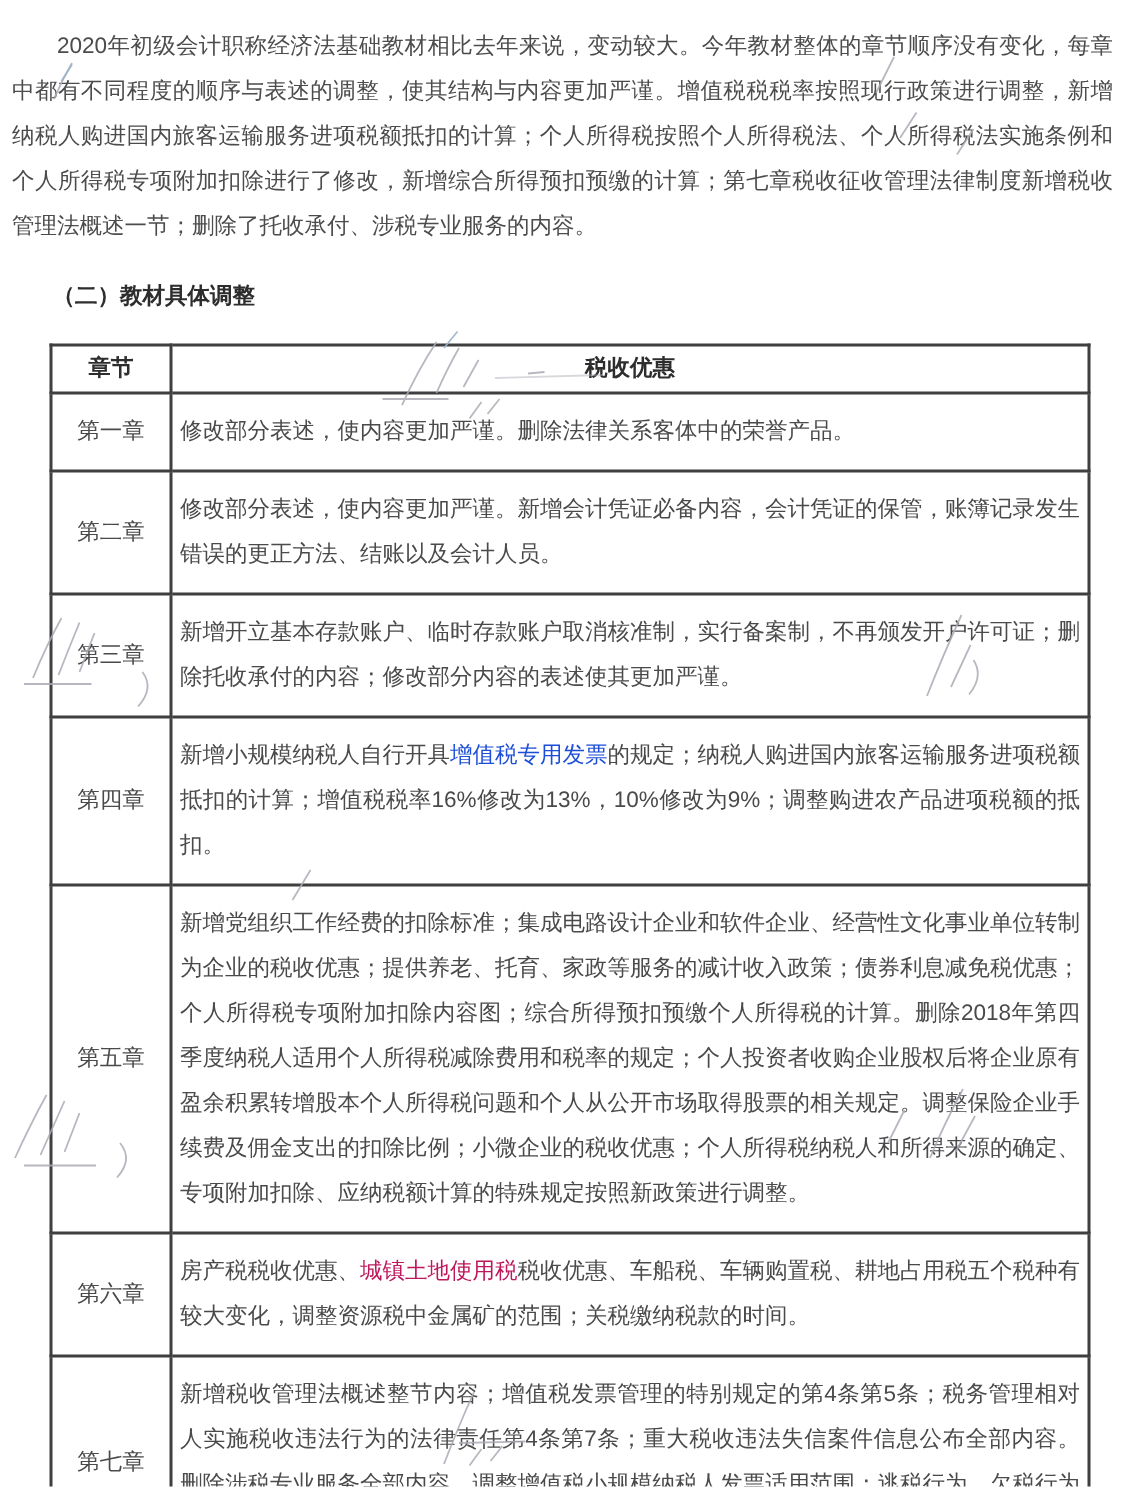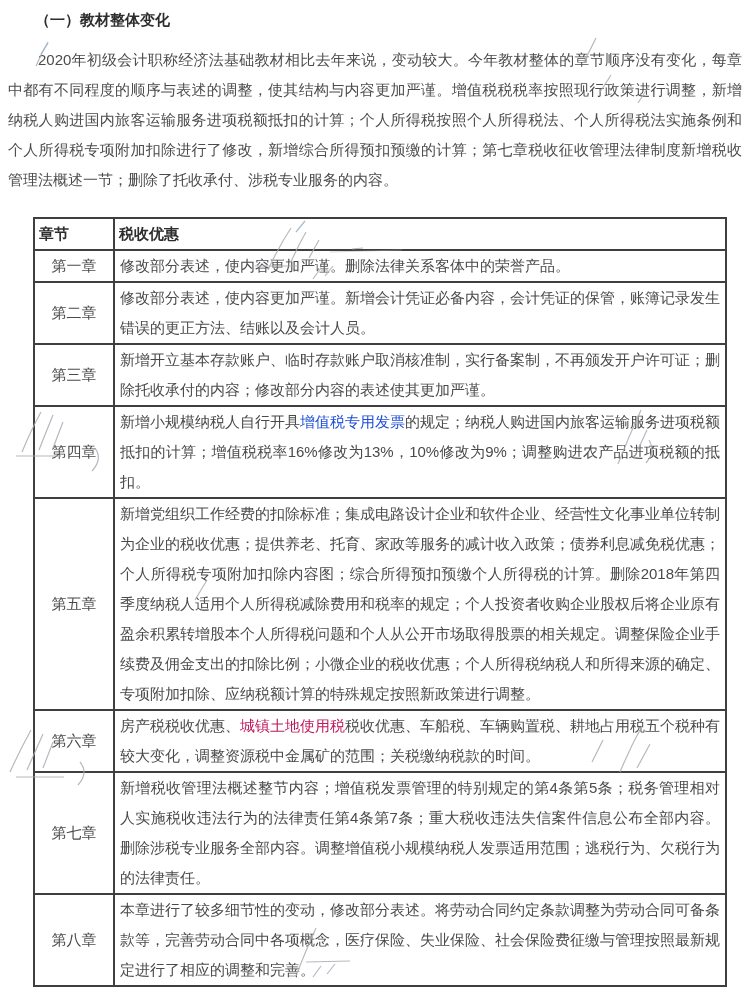--- a/index.html
+++ b/index.html
@@ -47,55 +47,55 @@
   table.changes-table td {
     border: 2px solid #3f3f3f;
     font-size: 15px;
     line-height: 30px;
     color: #4a4a4a;
     word-break: break-all;
   }
   table.changes-table th {
     font-weight: bold;
     color: #2d2d2d;
-    text-align: left;
+    text-align: center;
     height: 27px;
     padding: 0 4px;
   }
   td.chapter-cell {
     text-align: center;
     vertical-align: middle;
     padding: 0 2px;
   }
   td.changes-cell {
     vertical-align: middle;
     text-align: justify;
-    padding: 0 5px;
+    padding: 10px 5px;
   }
   .inline-link {
     cursor: pointer;
   }
   .pencil-overlay {
     position: absolute;
     top: 0;
     left: 0;
     width: 750px;
     height: 991px;
     pointer-events: none;
   }
 </style>
 </head>
 <body>
 
 <div class="doc">
 
-  <div class="section-heading">（一）教材整体变化</div>
 
   <p class="intro-para">2020年初级会计职称经济法基础教材相比去年来说，变动较大。今年教材整体的章节顺序没有变化，每章中都有不同程度的顺序与表述的调整，使其结构与内容更加严谨。增值税税税率按照现行政策进行调整，新增纳税人购进国内旅客运输服务进项税额抵扣的计算；个人所得税按照个人所得税法、个人所得税法实施条例和个人所得税专项附加扣除进行了修改，新增综合所得预扣预缴的计算；第七章税收征收管理法律制度新增税收管理法概述一节；删除了托收承付、涉税专业服务的内容。</p>
 
+  <div class="section-heading second">（二）教材具体调整</div>
 
   <table class="changes-table">
     <colgroup>
       <col style="width:80px">
       <col>
     </colgroup>
     <thead>
       <tr>
         <th>章节</th>
         <th>税收优惠</th>

